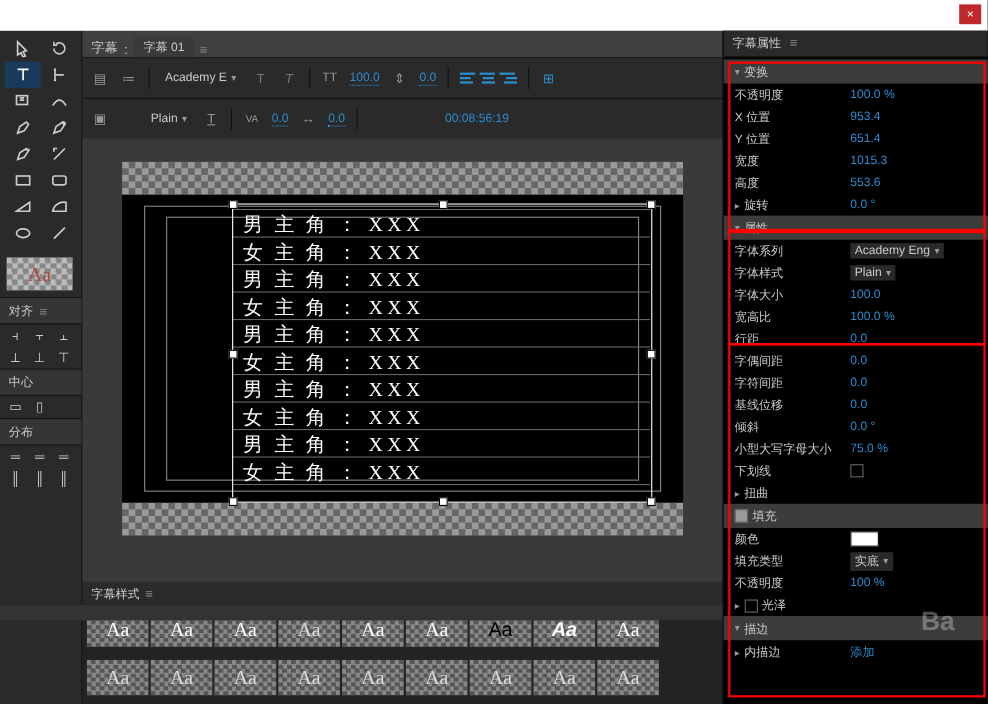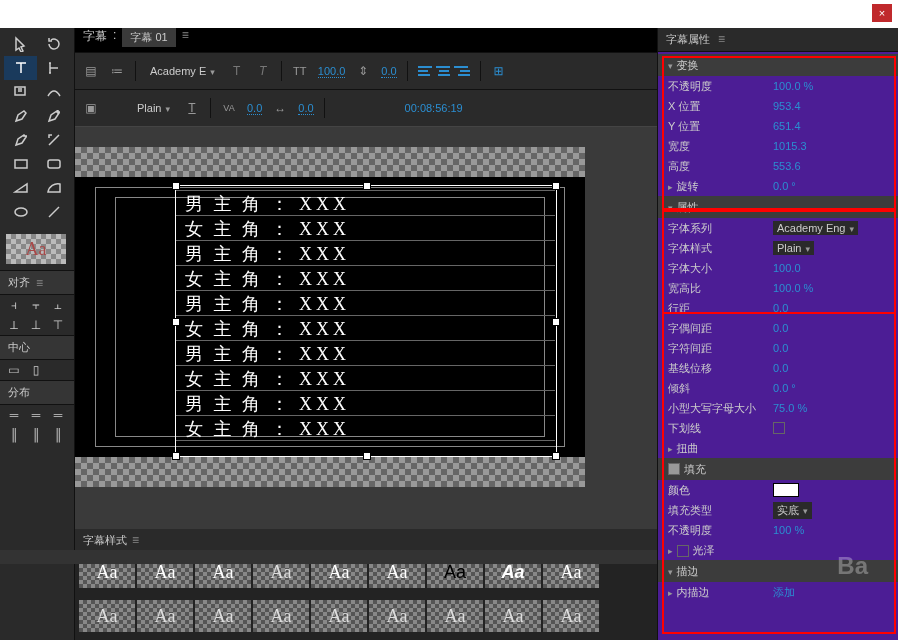--- a/index.html
+++ b/index.html
@@ -13,46 +13,46 @@
 .tool svg{width:16px;height:16px;fill:none;stroke:#ccc;stroke-width:1.5}
 .tool.active svg{stroke:#fff}
 .swatch{margin:6px;width:60px;height:30px;background:repeating-conic-gradient(#888 0 25%,#bbb 0 50%) 0 0/10px 10px;position:relative;display:flex;align-items:center;justify-content:center}
 .swatch span{font-family:serif;font-size:18px;color:#a84848}
 .panel-hdr{background:#353535;padding:4px 8px;border-top:1px solid #111;border-bottom:1px solid #111;font-size:11px;display:flex;align-items:center;gap:6px}
 .menu-icon{display:inline-block;width:10px}
 .menu-icon:before{content:"≡";font-size:12px;color:#888}
 .mini-row{display:flex;gap:6px;padding:2px 6px}
 .mini-btn{width:16px;height:16px;display:flex;align-items:center;justify-content:center;cursor:pointer}
 .center{flex:1;display:flex;flex-direction:column;background:#232323}
-.tabbar{height:24px;background:#000000;display:flex;align-items:flex-start;padding:0 8px;gap:6px;border-bottom:1px solid #111}
+.tabbar{height:24px;background:#404040;display:flex;align-items:flex-end;padding:0 8px;gap:6px;border-bottom:1px solid #111}
 .tabbar .tab{background:#3a3a3a;padding:2px 8px;font-size:11px}
 .opt-row{background:#2a2a2a;padding:4px 8px;display:flex;align-items:center;gap:10px;border-bottom:1px solid #111;height:28px}
 .opt-row2{border-bottom:1px solid #444}
 .dd{display:flex;align-items:center;background:#2a2a2a;padding:1px 4px;gap:4px;cursor:pointer;font-size:11px}
 .dd .arrow:after{content:"▾";font-size:9px;color:#999}
 .val-edit{color:#2b8ed1;border-bottom:1px dotted #2b8ed1;font-size:11px;cursor:text}
 .val-static{color:#2b8ed1;font-size:11px}
 .ico{width:16px;height:16px;display:inline-flex;align-items:center;justify-content:center;color:#999;cursor:pointer}
 .sep-v{width:1px;height:20px;background:#111}
-.canvas-wrap{flex:1;background:#3a3a3a;display:flex;align-items:flex-start;justify-content:flex-start;padding:20px 0;overflow:hidden}
+.canvas-wrap{flex:1;background:#3a3a3a;display:flex;align-items:flex-start;justify-content:center;padding:20px 0;overflow:hidden}
 .canvas{width:510px;height:340px;background:#000;position:relative}
 .cbar{position:absolute;left:0;right:0;height:30px;background:repeating-conic-gradient(#666 0 25%,#999 0 50%) 0 0/12px 12px}
 .cbar.top{top:0}.cbar.bot{bottom:0}
 .safe1{position:absolute;left:20px;right:20px;top:40px;bottom:40px;border:1px solid #888}
 .safe2{position:absolute;left:40px;right:40px;top:50px;bottom:50px;border:1px solid #888}
 .selbox{position:absolute;left:100px;top:38px;width:380px;height:270px;border:1px solid #fff}
 .handle{position:absolute;width:6px;height:6px;background:#fff;border:1px solid #000}
 .titles{position:absolute;left:110px;top:45px;font-family:"SimSun",serif;font-size:18px;color:#fff;line-height:25px;letter-spacing:3px}
 .titles div{white-space:nowrap}
 .titles .x{font-family:"Times New Roman",serif;letter-spacing:4px}
 .gridline{position:absolute;left:100px;width:380px;height:1px;background:#666}
 .styles-hdr{background:#2a2a2a;padding:4px 8px;font-size:11px;display:flex;gap:5px}
 .styles-row{display:flex;gap:2px;padding:4px;background:#232323;height:36px}
 .style-th{width:56px;height:32px;background:repeating-conic-gradient(#555 0 25%,#888 0 50%) 0 0/8px 8px;display:flex;align-items:center;justify-content:center;font-family:serif;font-size:18px;cursor:pointer}
-.right{width:240px;background:#4c1d95;border-left:1px solid #111;position:relative}
+.right{width:240px;background:#000000;border-left:1px solid #111;position:relative}
 .rp-hdr{background:#2a2a2a;padding:4px 8px;font-size:11px;display:flex;gap:8px;border-bottom:1px solid #111}
 .prop-list{padding:2px 0;font-size:11px}
 .prop-row{display:flex;align-items:center;height:20px;padding:0 10px}
 .prop-row .lbl{flex:0 0 105px;color:#ccc}
 .prop-row .v{color:#2b8ed1}
 .section{background:#3c3c3c;padding:2px 10px;height:18px;display:flex;align-items:center}
 .redbox{position:absolute;border:2px solid #f00;pointer-events:none}
 .rb1{left:4px;top:28px;width:230px;height:150px}
 .rb2{left:4px;top:182px;width:230px;height:100px}
 .rb3{left:4px;top:284px;width:230px;height:318px}

